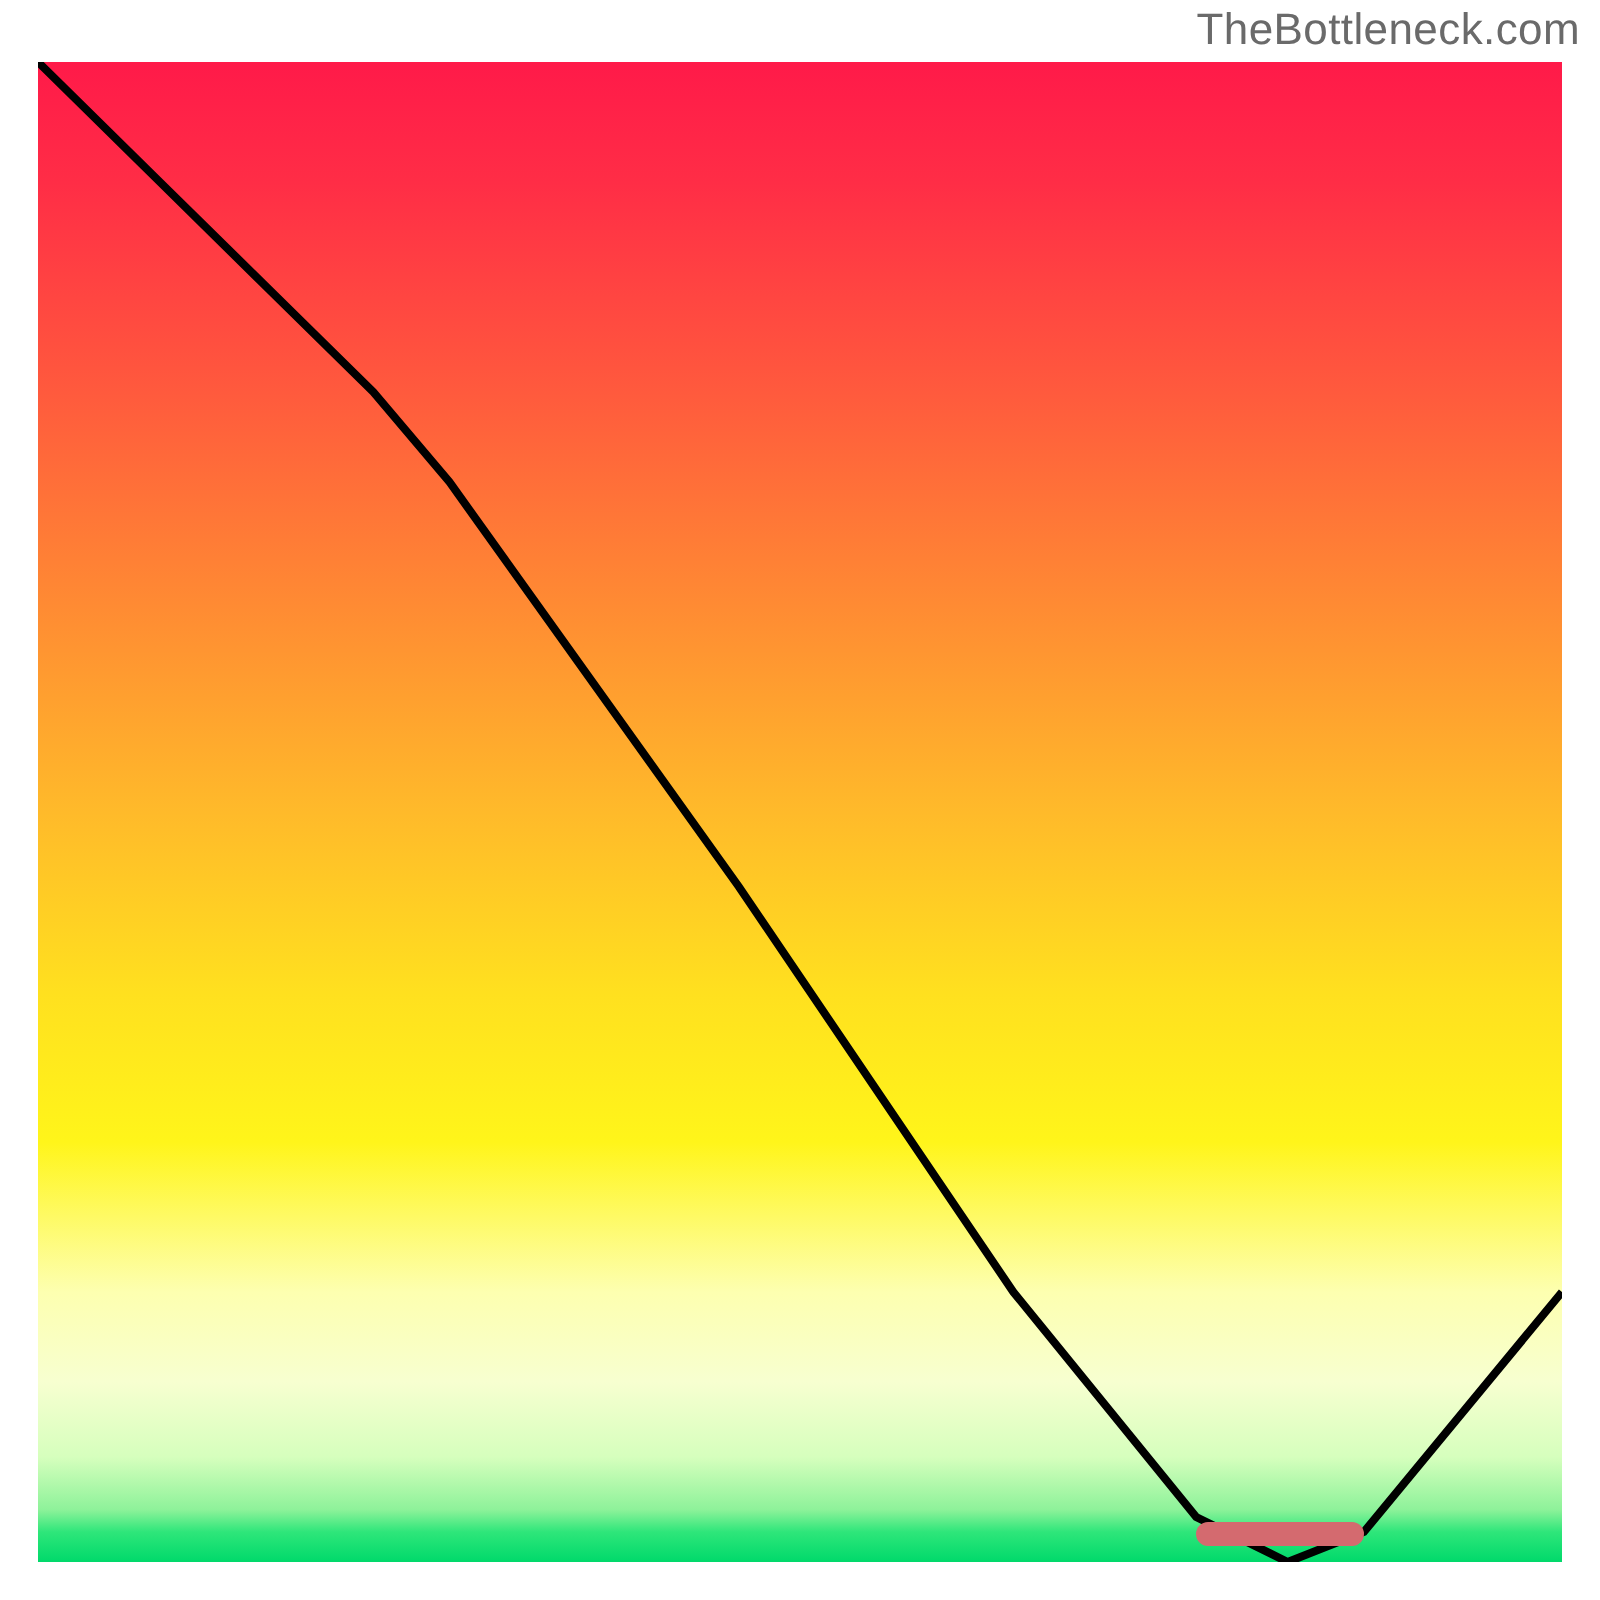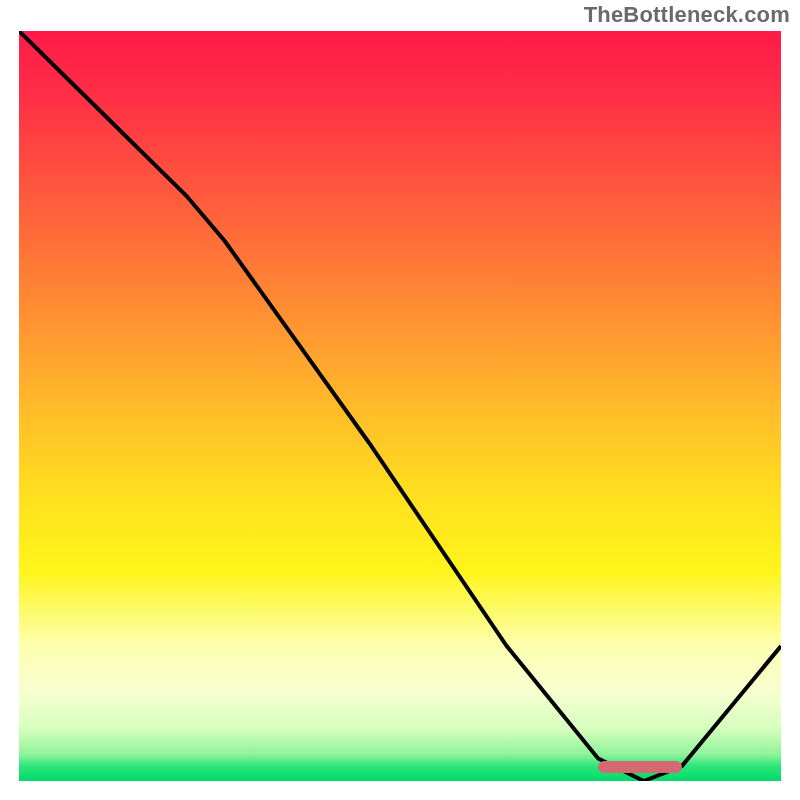--- a/index.html
+++ b/index.html
@@ -46,21 +46,21 @@
       #2ee67a 98%,
       #00d96b 100%
     );
   }
   .watermark {
     position: absolute;
     top: 2px;
     right: 10px;
     color: #6a6a6a;
     font-size: 22px;
-    font-weight: 700;
+    font-weight: 400;
     letter-spacing: 0.2px;
     user-select: none;
   }
   svg.curve {
     position: absolute;
     inset: 0;
     width: 100%;
     height: 100%;
     pointer-events: none;
   }

